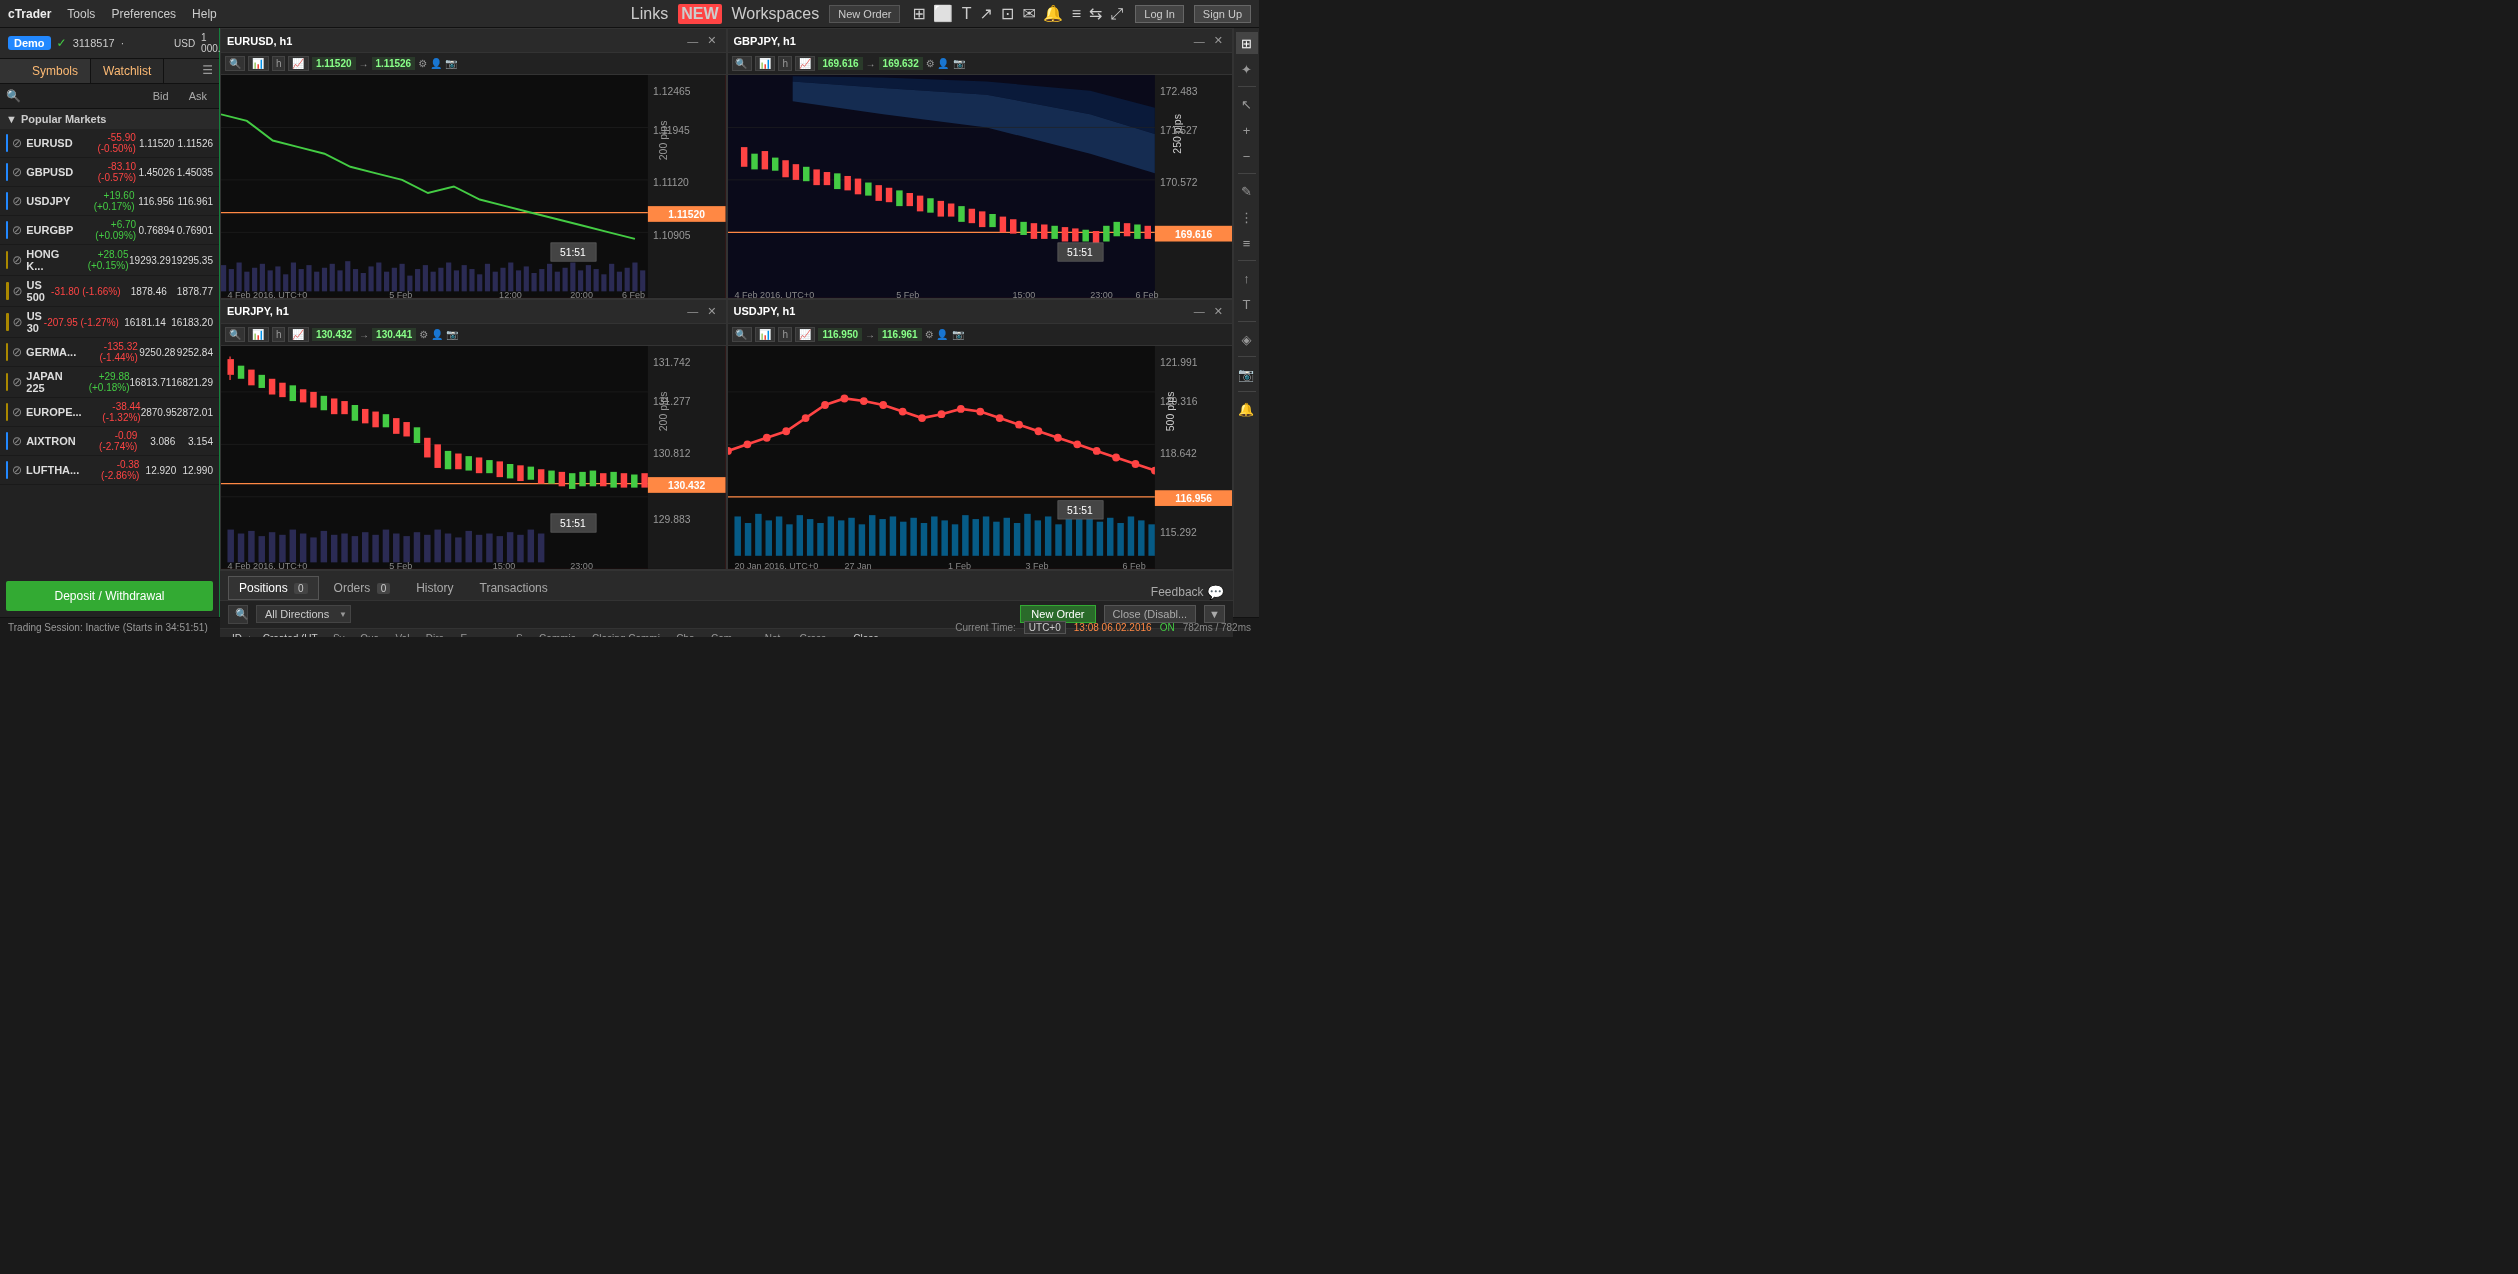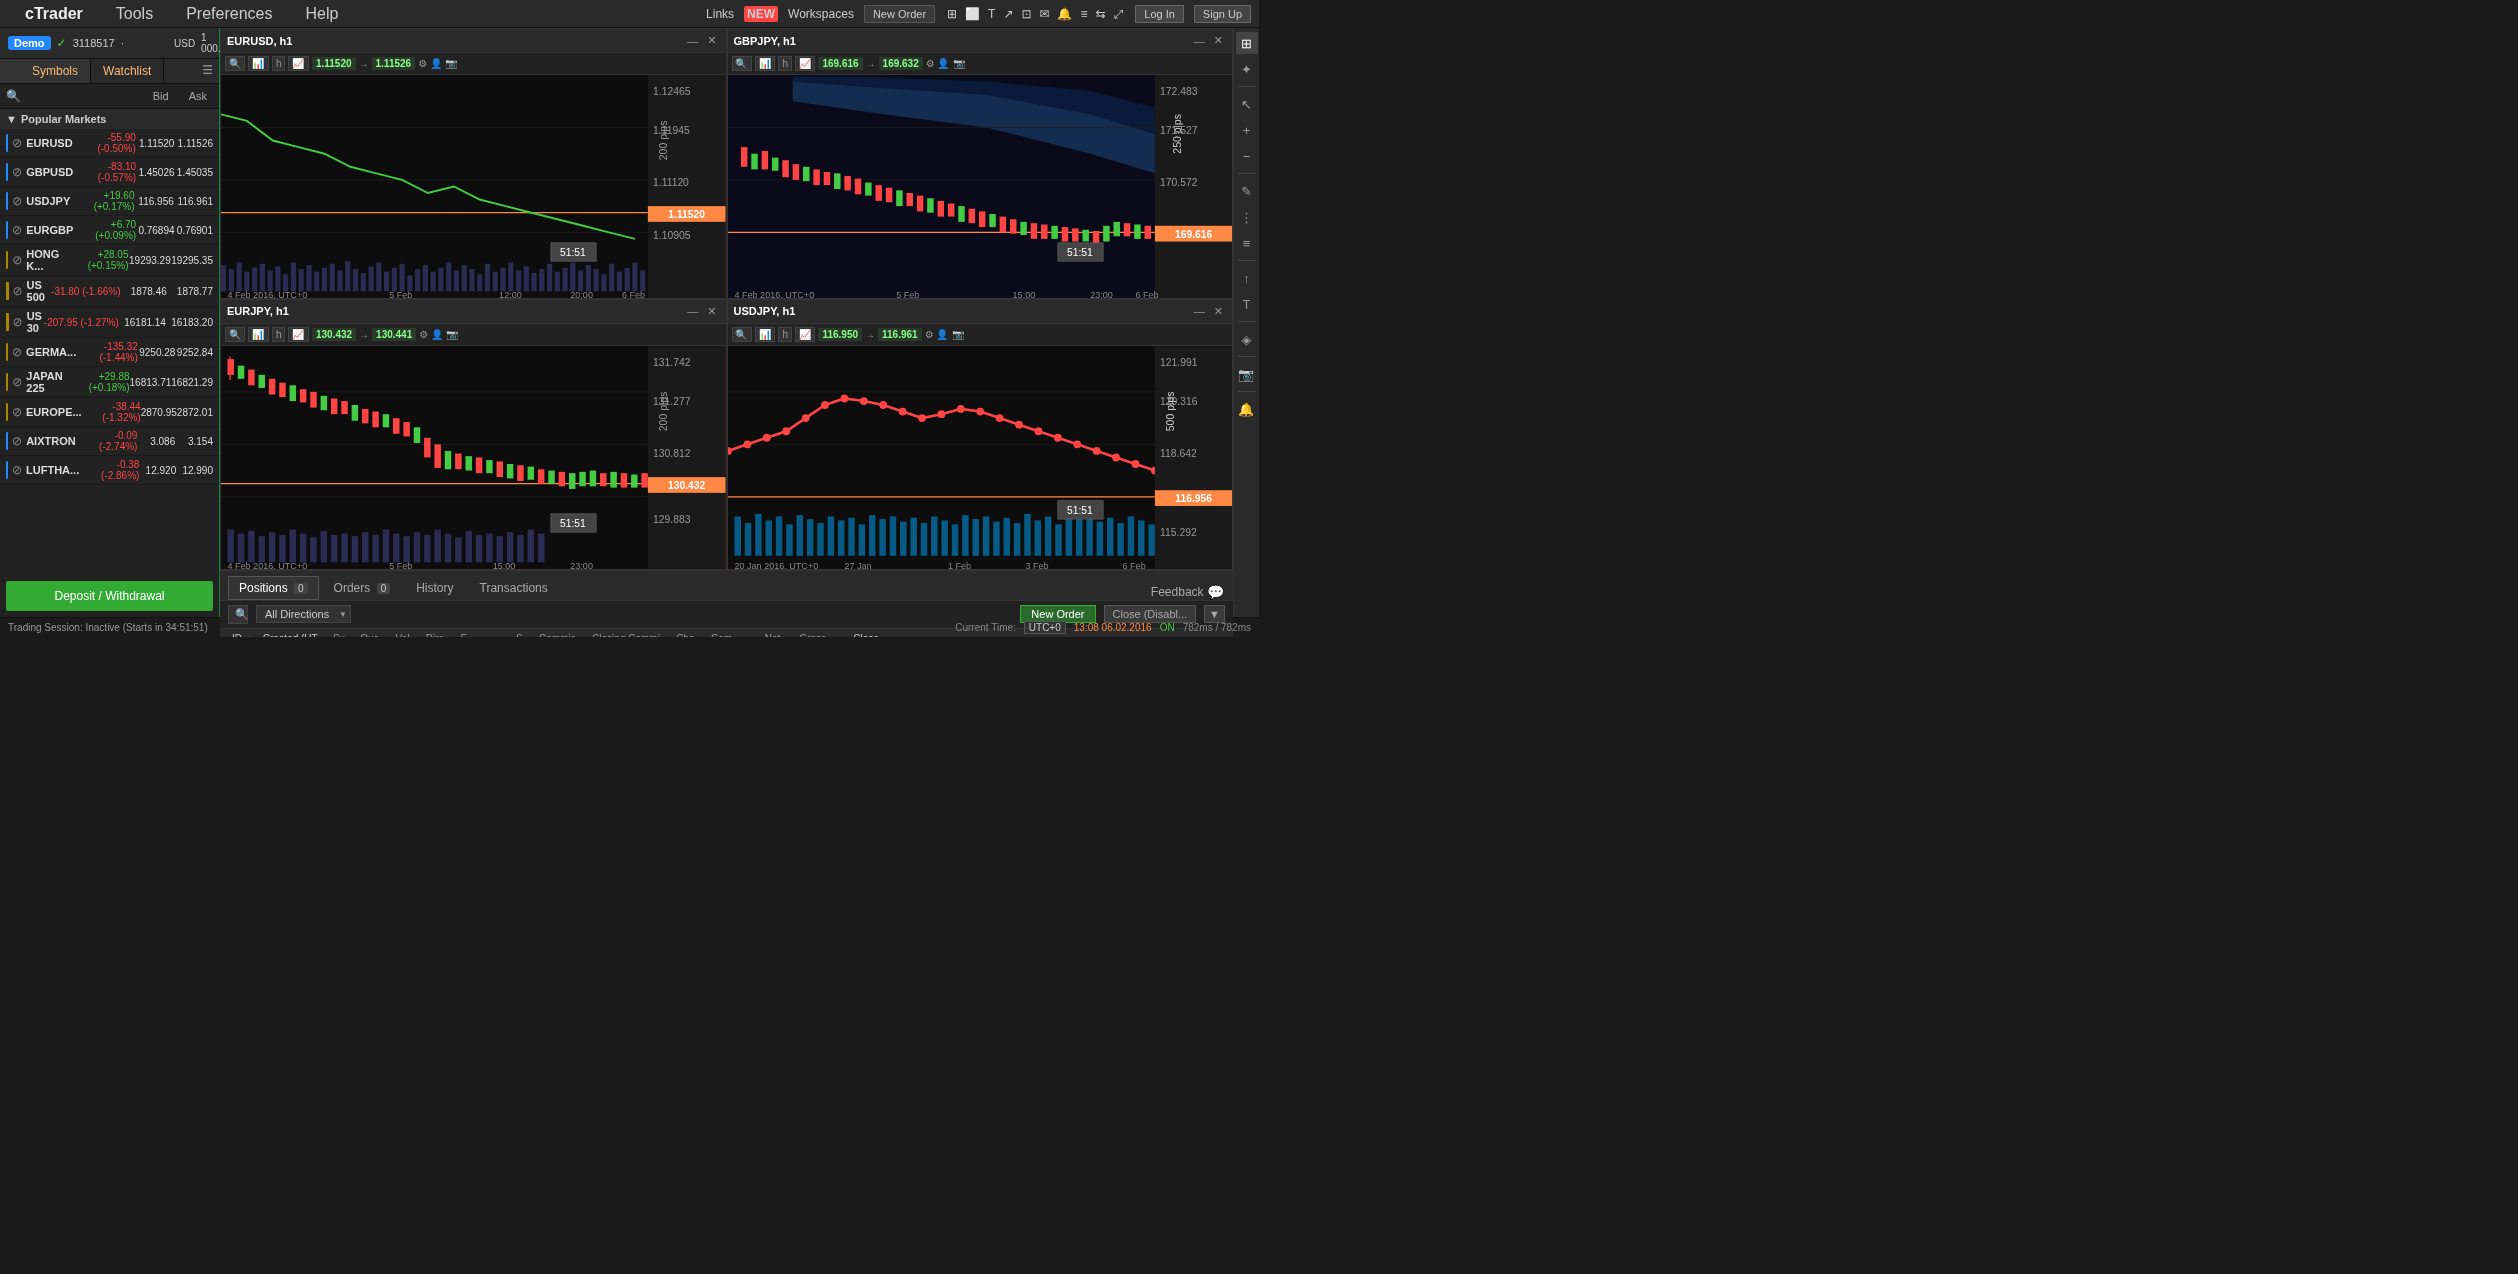--- a/index.html
+++ b/index.html
@@ -17,23 +17,23 @@
     .top-menu {
       background: #2a2a2a;
       height: 28px;
       display: flex;
       align-items: center;
       justify-content: space-between;
       padding: 0 8px;
       border-bottom: 1px solid #111;
     }
     .top-menu-left { display: flex; align-items: center; gap: 16px; }
-    .top-menu-left span { cursor: pointer; color: #ccc; font-size: 16px; margin-left: 17px; }
+    .top-menu-left span { cursor: pointer; color: #ccc; font-size: 12px; }
     .top-menu-right { display: flex; align-items: center; gap: 10px; }
-    .top-menu-right span { cursor: pointer; color: #ccc; font-size: 12px; }
+    .top-menu-right span { cursor: pointer; color: #ccc; font-size: 16px; }
     .links-label { color: #ccc; }
     .links-new { color: #f44; font-weight: bold; font-size: 10px; background: #f44; color: #fff; padding: 1px 3px; border-radius: 2px; }
     .new-order-btn {
       background: #3a3a3a;
       border: 1px solid #555;
       color: #ccc;
       padding: 2px 8px;
       cursor: pointer;
       font-size: 11px;
     }

